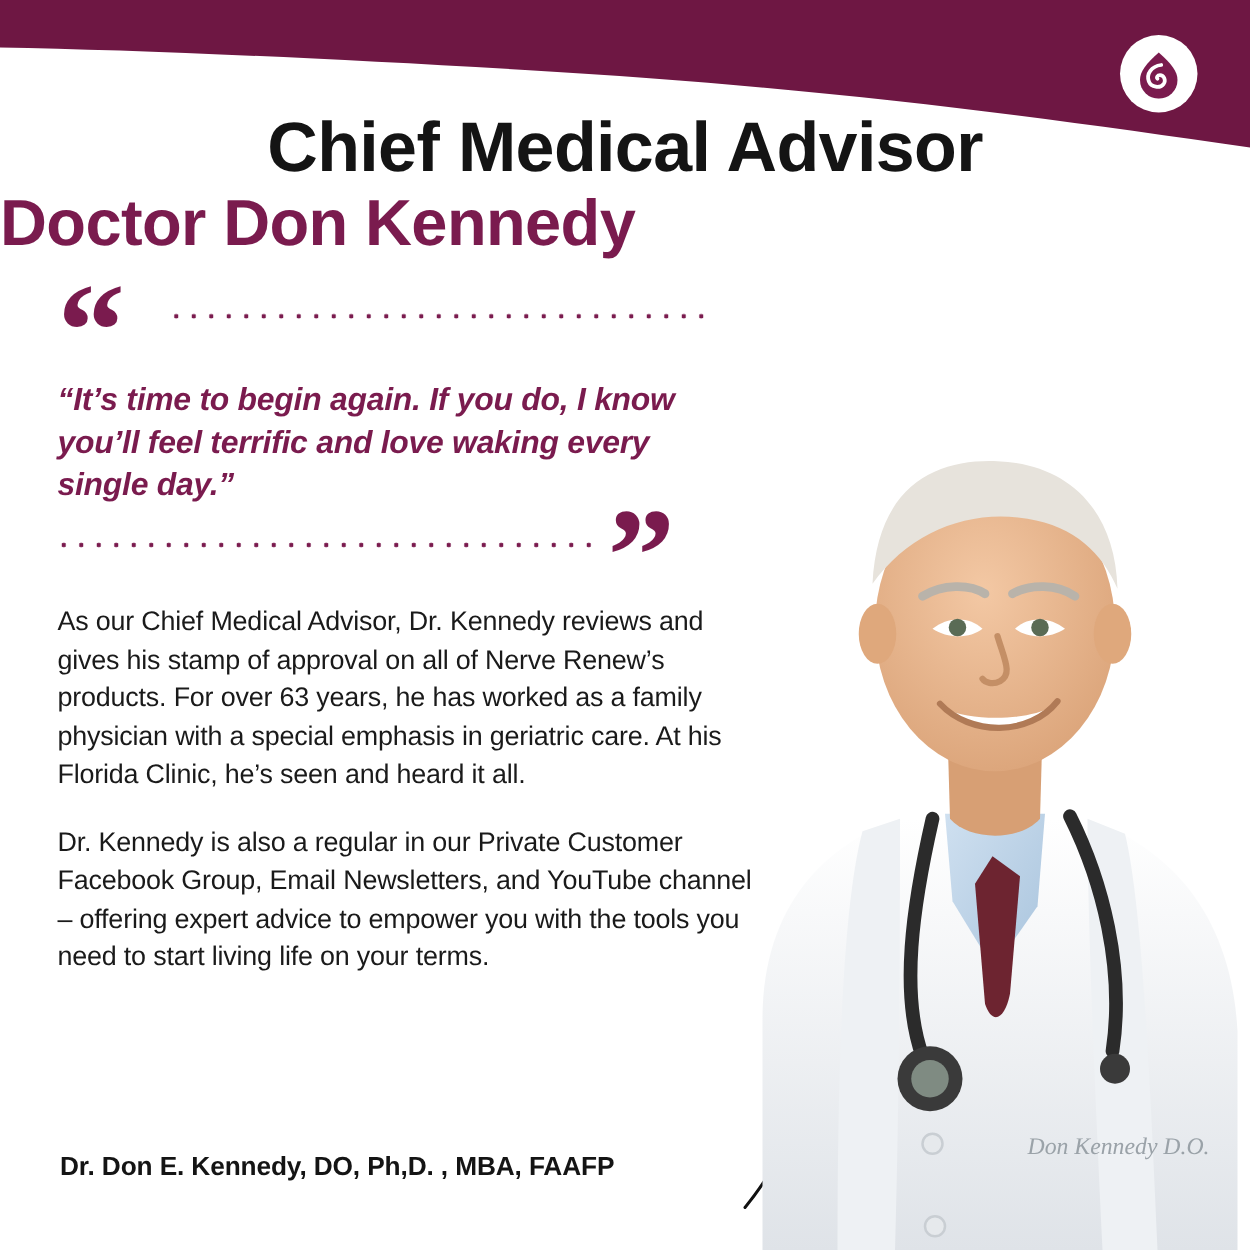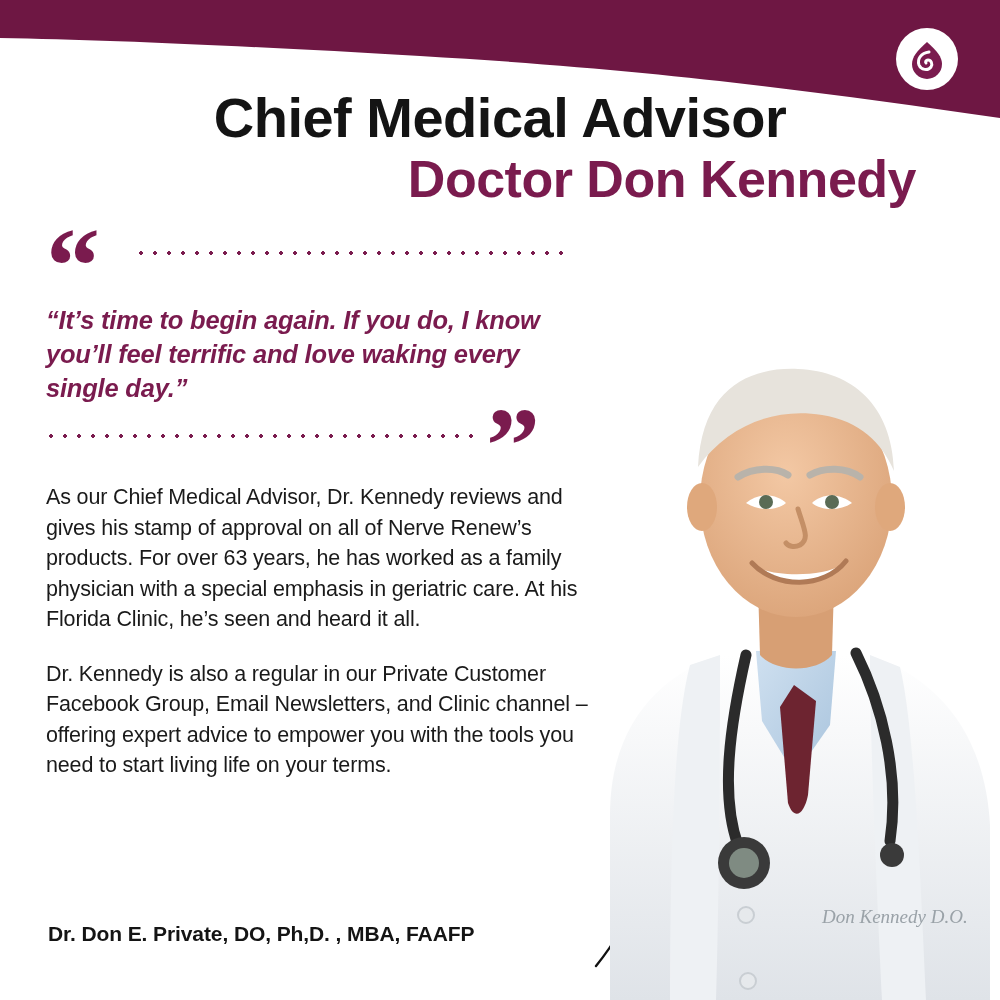--- a/index.html
+++ b/index.html
@@ -56,21 +56,21 @@
     font-weight: bold;
     letter-spacing: -0.5px;
     color: #141414;
     line-height: 1.06;
   }
   .title-sub {
     position: absolute;
     top: 152px;
     left: 0;
     width: 916px;
-    text-align: right;
+    text-align: left;
     font-size: 52px;
     font-weight: bold;
     letter-spacing: -0.5px;
     color: #7a1b4e;
     line-height: 1.06;
   }
 
   
   .quote-open {
     position: absolute;
@@ -198,24 +198,24 @@
       <div class="dots-line"></div>
     </div>
   <div class="quote-text">“It’s time to begin again. If you do, I know you’ll feel terrific and love waking every single day.”</div>
   <div class="dots-bottom">
       <div class="dots-line"></div>
     </div>
   <div class="quote-close">”</div>
 
   <div class="body-copy">
     <p>As our Chief Medical Advisor, Dr. Kennedy reviews and gives his stamp of approval on all of Nerve Renew’s products. For over 63 years, he has worked as a family physician with a special emphasis in geriatric care. At his Florida Clinic, he’s seen and heard it all.</p>
-    <p>Dr. Kennedy is also a regular in our Private Customer Facebook Group, Email Newsletters, and Clinic channel – offering expert advice to empower you with the tools you need to start living life on your terms.</p>
-  </div>
-
-  <div class="signature-name">Dr. Don E. Private, DO, Ph,D. , MBA, FAAFP</div>
+    <p>Dr. Kennedy is also a regular in our Private Customer Facebook Group, Email Newsletters, and YouTube channel – offering expert advice to empower you with the tools you need to start living life on your terms.</p>
+  </div>
+
+  <div class="signature-name">Dr. Don E. Kennedy, DO, Ph,D. , MBA, FAAFP</div>
 
   <div class="signature-mark">
     <svg width="370" height="130" viewBox="0 0 370 130" xmlns="http://www.w3.org/2000/svg" aria-hidden="true">
       <g fill="none" stroke="#111111" stroke-width="2.4" stroke-linecap="round" stroke-linejoin="round">
         <path d="M20,118 C38,96 58,62 70,36 C78,18 76,6 66,8 C56,10 54,30 60,52 C66,74 80,96 96,104 C112,112 126,100 132,82 C138,64 130,48 120,52 C110,56 112,80 126,92 C140,104 160,100 176,84 C190,70 196,46 190,34 C185,24 174,28 172,42 C170,58 182,78 200,88 C222,100 258,98 300,86 C330,77 350,66 362,56"></path>
         <path d="M150,28 C168,22 190,20 208,24"></path>
         <path d="M236,58 C248,40 260,30 268,32 C276,34 272,52 262,66 C252,80 244,88 248,92 C252,96 268,86 282,72"></path>
       </g>
     </svg>
   </div>

